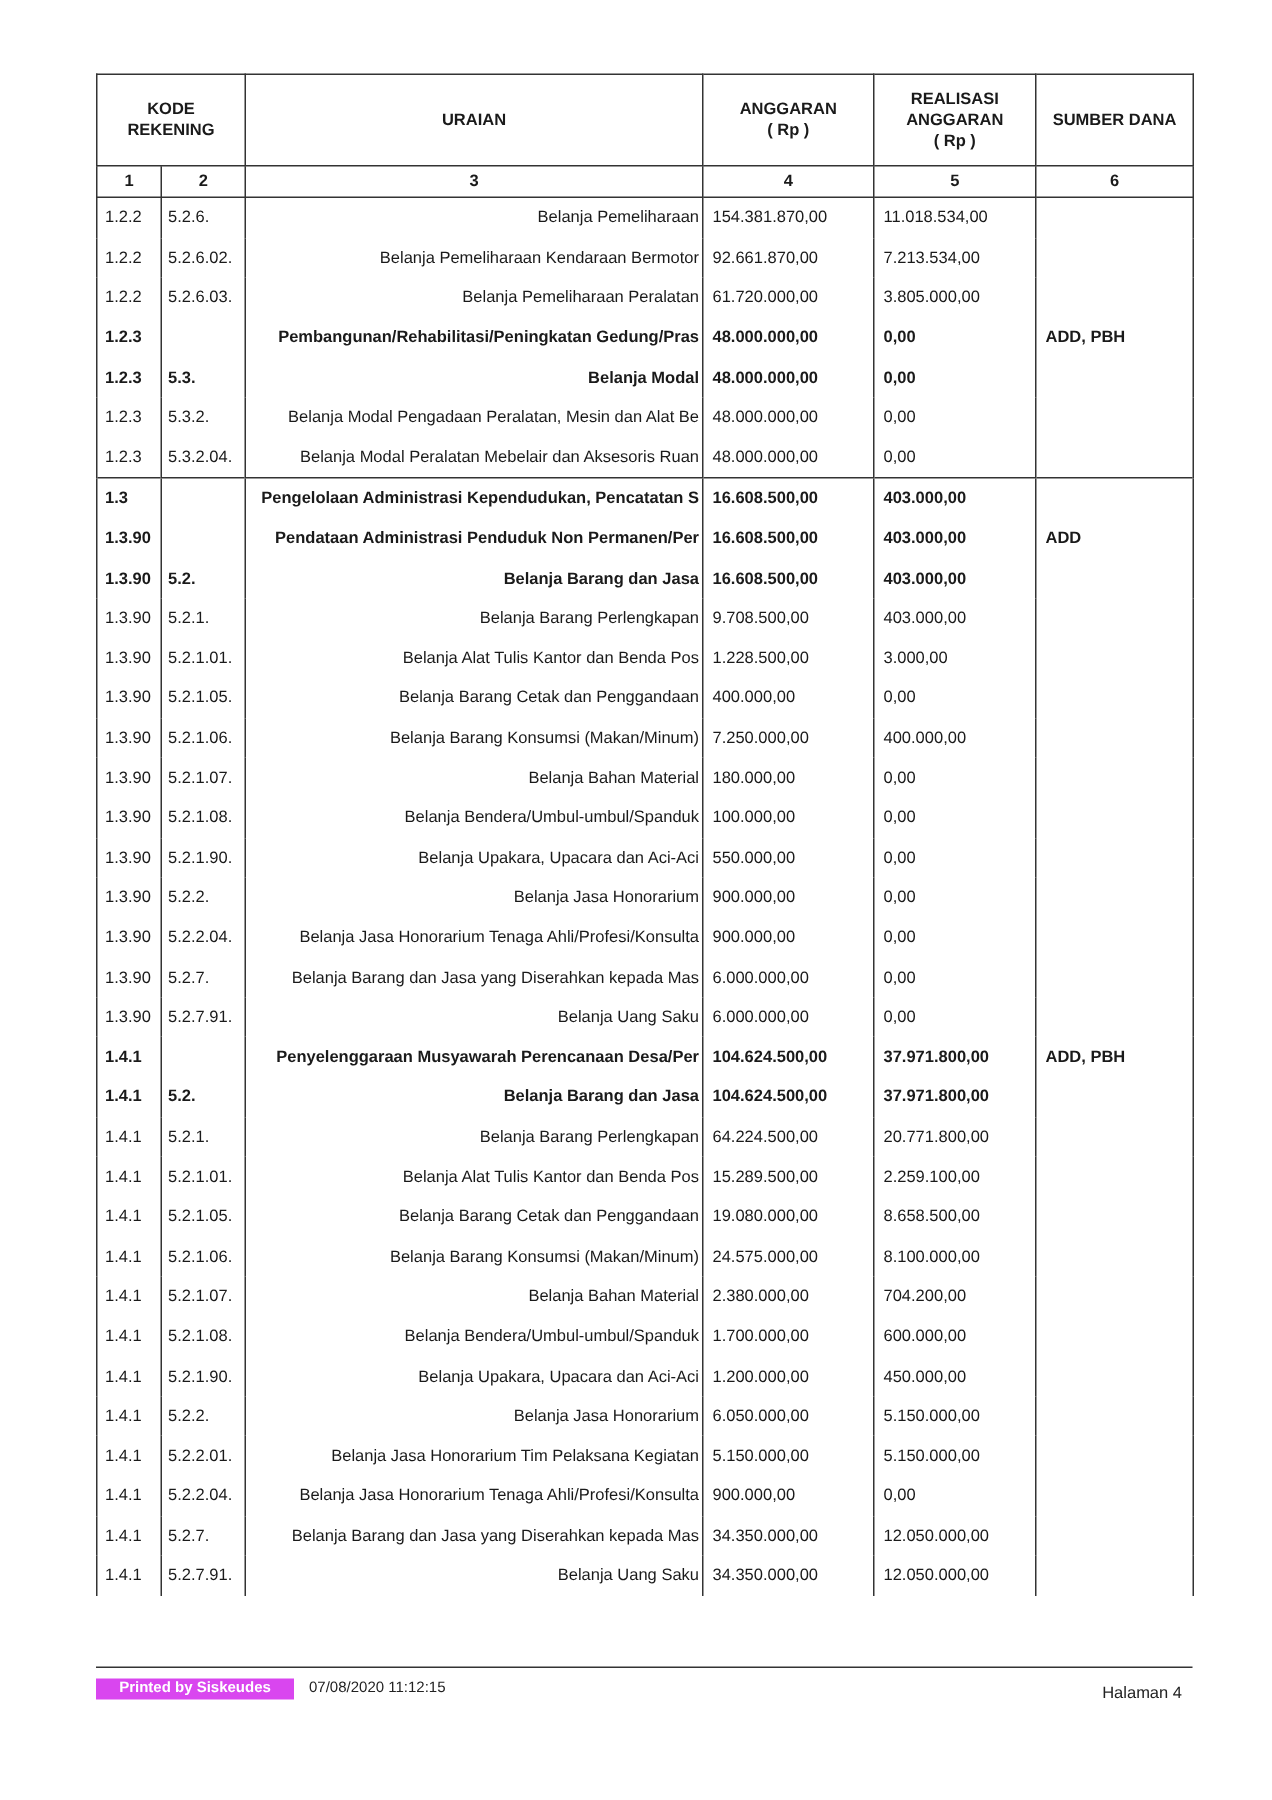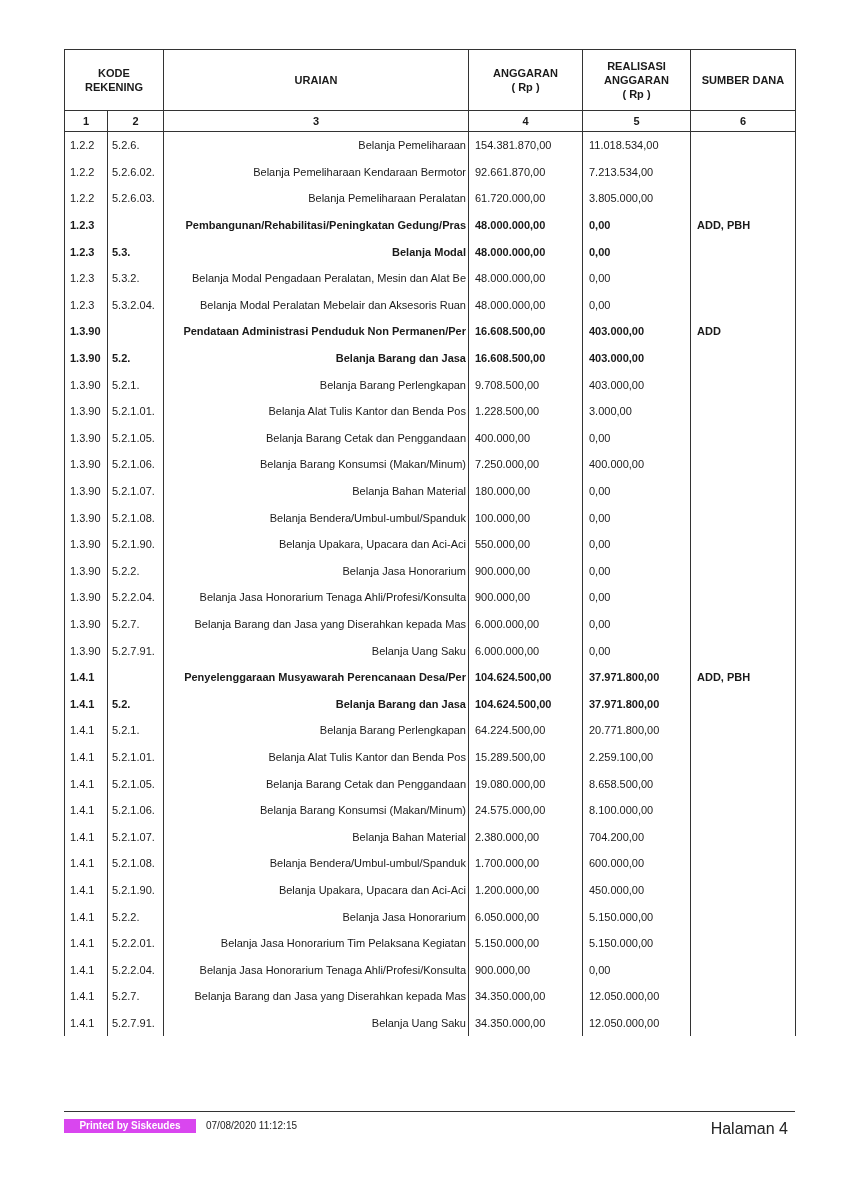--- a/index.html
+++ b/index.html
@@ -28,21 +28,21 @@
   .tbl td.c6 { font-weight: bold; padding-left: 6px; }
   .tbl tr.bold td { font-weight: bold; }
   .tbl tr.sep td { border-top: 1.5px solid #333; }
   .tbl td.ind1 { padding-left: 10px; }
   .tbl td.ind2 { padding-left: 18px; }
   .tbl td.ind3 { padding-left: 26px; }
 
   .footer-line { position: absolute; left: 64px; top: 1111px; width: 731px; height: 0; border-top: 1.5px solid #333; }
   .printed { position: absolute; left: 64px; top: 1119px; width: 132px; height: 14px; background: #d946ef; color: #fff; font-size: 10px; font-weight: bold; line-height: 14px; text-align: center; }
   .timestamp { position: absolute; left: 206px; top: 1119px; font-size: 10px; line-height: 14px; color: #222; }
-  .halaman { position: absolute; right: 60px; top: 1122px; font-size: 16px; line-height: 14px; color: #222; }
+  .halaman { position: absolute; right: 60px; top: 1122px; font-size: 11px; line-height: 14px; color: #222; }
 </style>
 </head>
 <body>
 
 <div class="page">
   <table class="tbl">
     <colgroup>
       <col class="c1">
         <col class="c2">
         <col class="c3">
@@ -123,20 +123,28 @@
           <td class="c6"></td>
         </tr>
         <tr>
           <td class="c1">1.2.3</td>
           <td class="c2">5.3.2.04.</td>
           <td class="c3 ind3">Belanja Modal Peralatan Mebelair dan Aksesoris Ruan</td>
           <td class="c4">48.000.000,00</td>
           <td class="c5">0,00</td>
           <td class="c6"></td>
         </tr>
+        <tr class="bold sep">
+          <td class="c1">1.3</td>
+          <td class="c2"></td>
+          <td class="c3 ind1">Pengelolaan Administrasi Kependudukan, Pencatatan S</td>
+          <td class="c4">16.608.500,00</td>
+          <td class="c5">403.000,00</td>
+          <td class="c6"></td>
+        </tr>
         <tr class="bold">
           <td class="c1">1.3.90</td>
           <td class="c2"></td>
           <td class="c3 ind2">Pendataan Administrasi Penduduk Non Permanen/Per</td>
           <td class="c4">16.608.500,00</td>
           <td class="c5">403.000,00</td>
           <td class="c6">ADD</td>
         </tr>
         <tr class="bold">
           <td class="c1">1.3.90</td>

